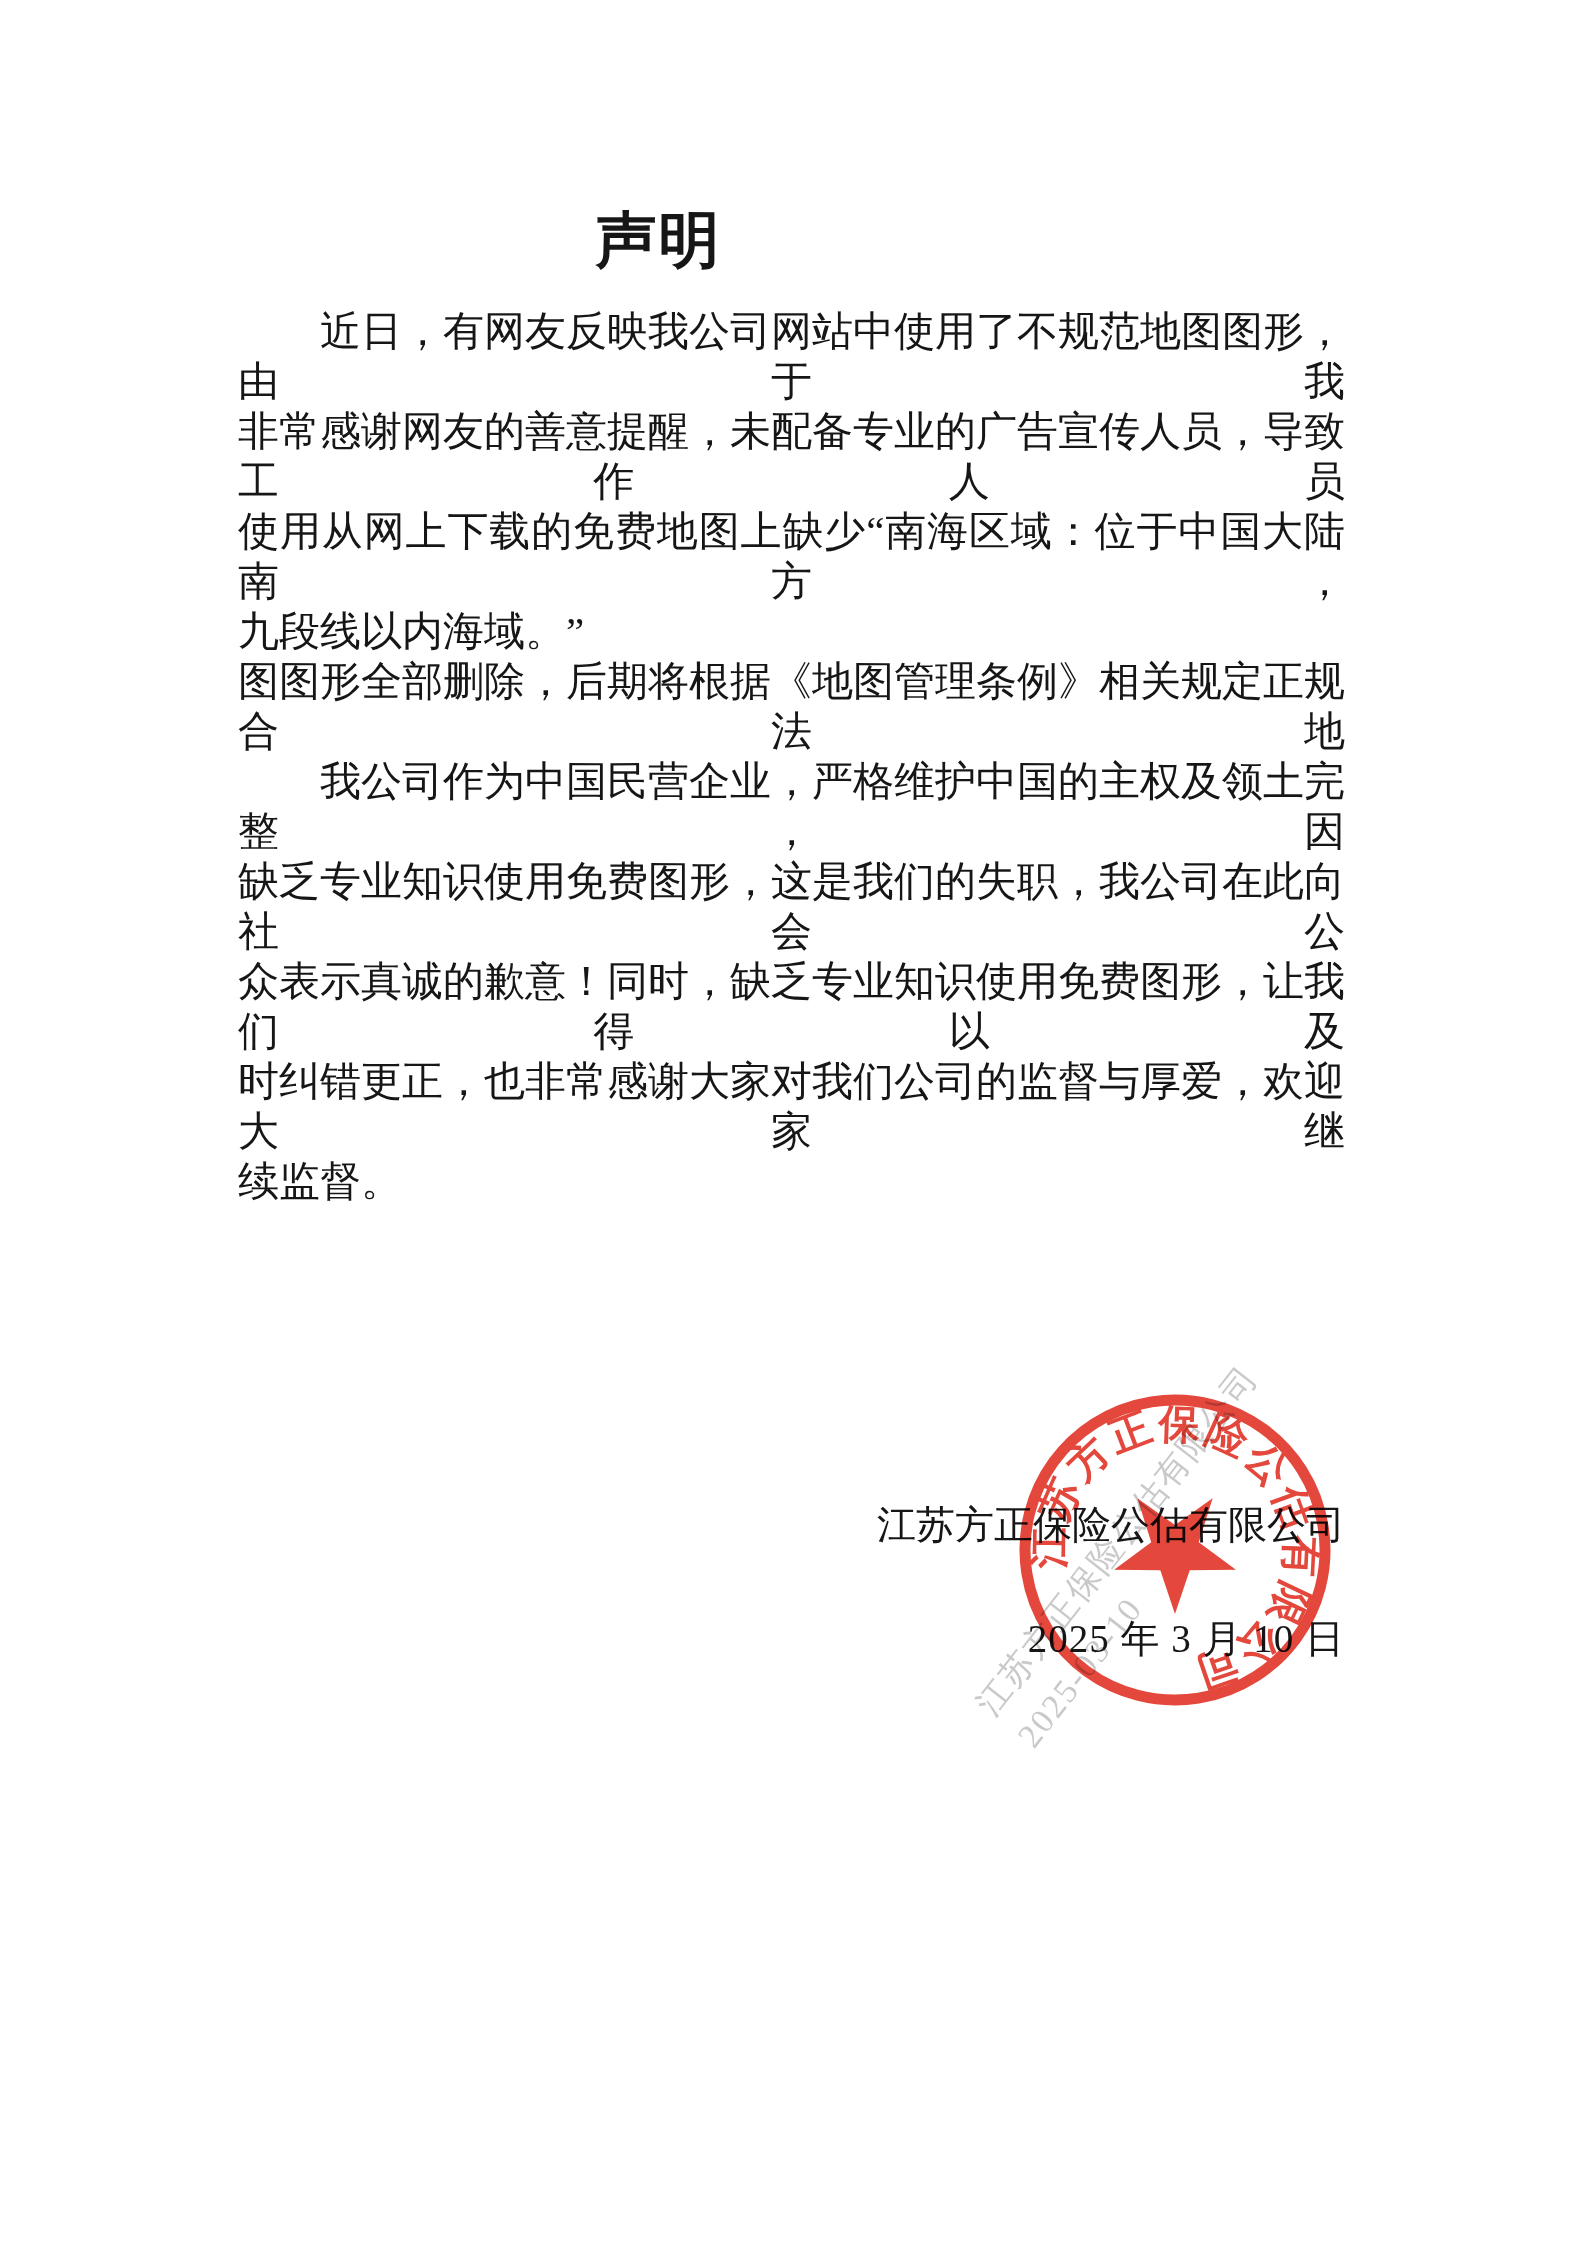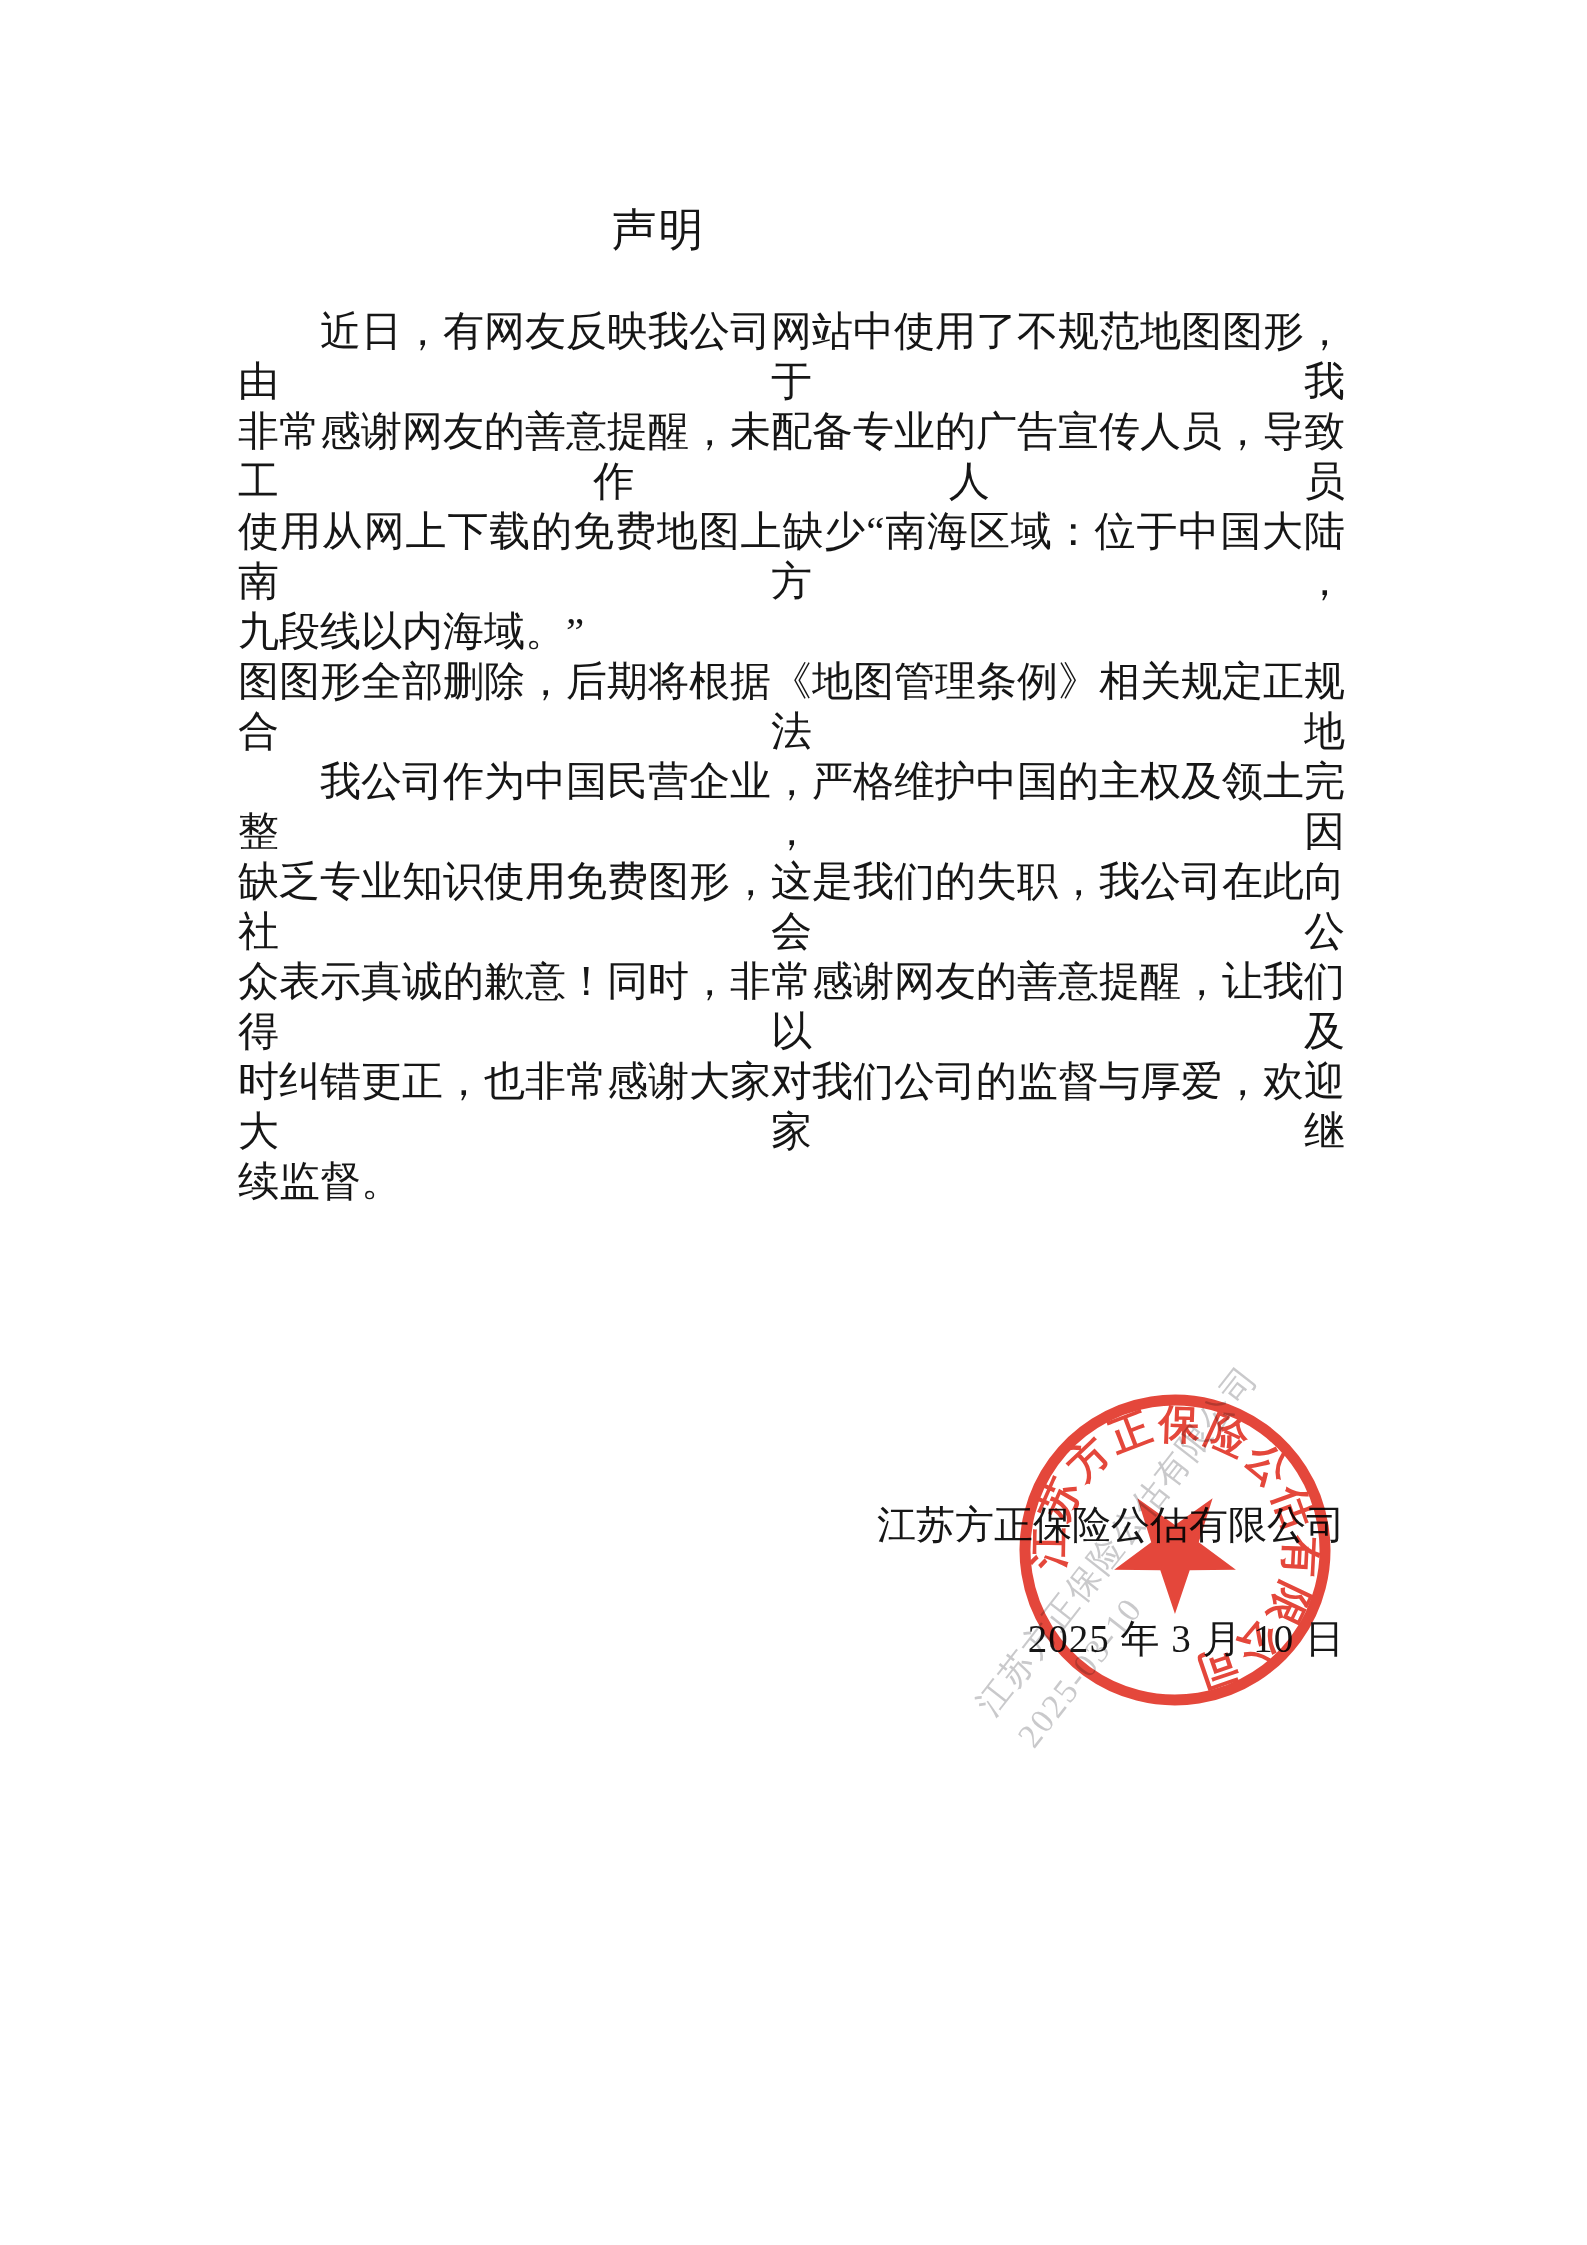--- a/index.html
+++ b/index.html
@@ -9,21 +9,21 @@
     background:#ffffff;
     margin:0 auto;
     overflow:hidden;
     font-family:"Liberation Serif","DejaVu Serif",serif;
     color:#161616;
   }
   .doc-title{
     position:absolute;
     left:0;top:200px;width:1317px;
     text-align:center;
-    font-size:45px;font-weight:normal;
+    font-size:61px;font-weight:bold;
     letter-spacing:2px;
   }
   .body-block{
     position:absolute;
     left:238px;top:306px;width:1107px;
     font-size:41px;line-height:50px;
   }
   .line{width:1107px;}
   .line.fill{
     text-align:justify;
@@ -77,21 +77,21 @@
   <div class="doc-title">声明</div>
 
   <div class="body-block">
     <div class="line fill indent">近日，有网友反映我公司网站中使用了不规范地图图形，由于我</div>
     <div class="line fill">非常感谢网友的善意提醒，未配备专业的广告宣传人员，导致工作人员</div>
     <div class="line fill">使用从网上下载的免费地图上缺少“南海区域：位于中国大陆南方，</div>
     <div class="line">九段线以内海域。”</div>
     <div class="line fill">图图形全部删除，后期将根据《地图管理条例》相关规定正规合法地</div>
     <div class="line fill indent">我公司作为中国民营企业，严格维护中国的主权及领土完整，因</div>
     <div class="line fill">缺乏专业知识使用免费图形，这是我们的失职，我公司在此向社会公</div>
-    <div class="line fill">众表示真诚的歉意！同时，非常感谢网友的善意提醒，让我们得以及</div>
+    <div class="line fill">众表示真诚的歉意！同时，缺乏专业知识使用免费图形，让我们得以及</div>
     <div class="line fill">时纠错更正，也非常感谢大家对我们公司的监督与厚爱，欢迎大家继</div>
     <div class="line">续监督。</div>
   </div>
 
   <div class="sig-block">
     <div class="sig-company">江苏方正保险公估有限公司</div>
     <div class="sig-date">2025 年 3 月 10 日</div>
   </div>
 
   <svg class="seal" viewBox="0 0 340 340">

